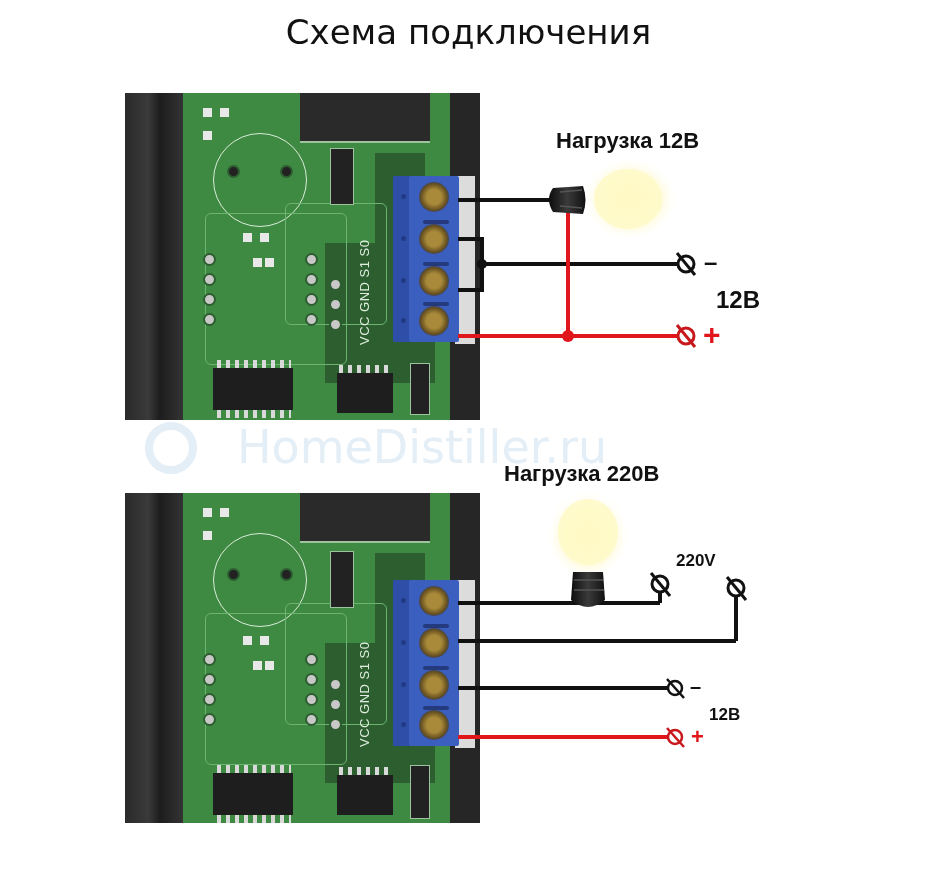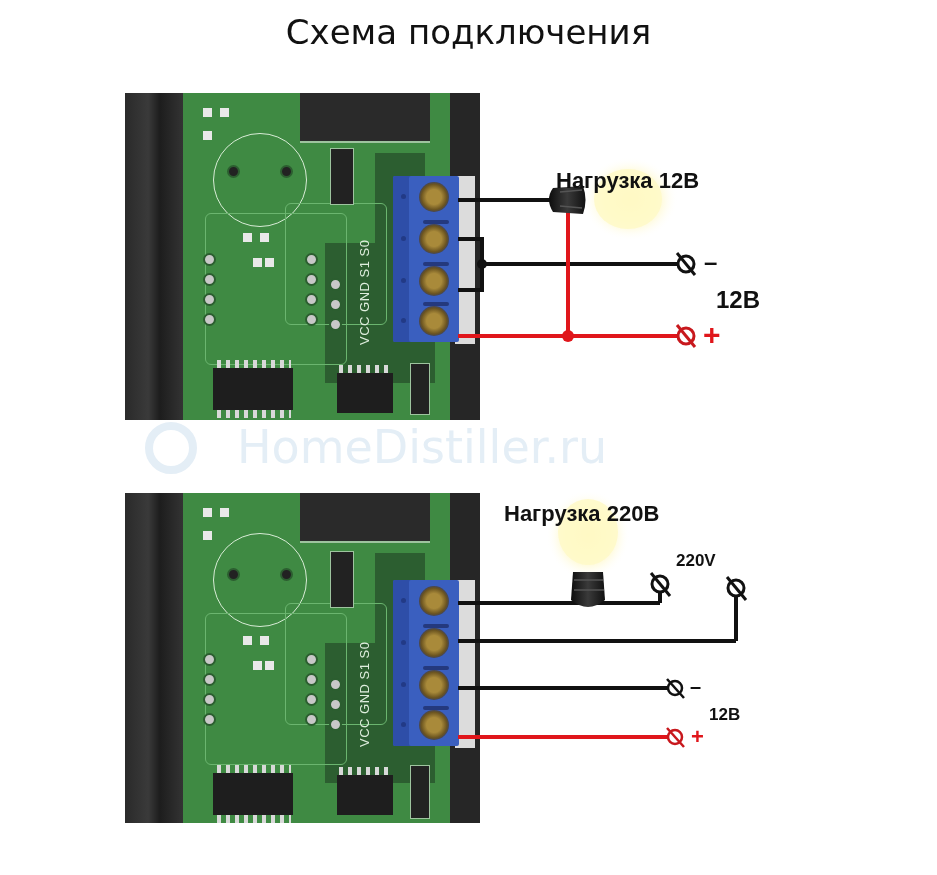--- a/index.html
+++ b/index.html
@@ -19,21 +19,21 @@
   .board .pin-row { position:absolute; height:8px; background:repeating-linear-gradient(90deg,#d9d9d9 0 4px,transparent 4px 9px); }
   .board .hole { position:absolute; width:9px; height:9px; border-radius:50%; background:#c8c8c8; border:2px solid #2c5e30; }
   .board .pad { position:absolute; width:9px; height:9px; background:#e8e8e8; }
   .board .silk { position:absolute; color:#dfeede; font-family:"Liberation Sans", sans-serif; font-size:13px; transform:rotate(-90deg); transform-origin:left top; white-space:nowrap; letter-spacing:0.5px; }
   .board .trace { position:absolute; border:1px solid #6bb56f; border-radius:6px; }
   .terminal { position:absolute; width:66px; height:166px; background:#3a5fbf; border-radius:2px; box-shadow: inset 16px 0 0 #2e4ea8; }
   .terminal .screw { position:absolute; left:26px; width:30px; height:30px; border-radius:50%; background:radial-gradient(circle,#a98a3a 0 35%,#6b5420 60%,#2b3c78 78%); }
   .terminal .slot { position:absolute; left:30px; width:26px; height:4px; background:#24397e; border-radius:2px; }
   .terminal .dot { position:absolute; left:8px; width:5px; height:5px; border-radius:50%; background:#223a86; }
   .terminal-shade { position:absolute; width:20px; background:#dcdcdc; }
-  .load-label { position:absolute; font-family:"Liberation Sans", sans-serif; font-weight:bold; font-size:22px; color:#111;margin-top:40px; }
+  .load-label { position:absolute; font-family:"Liberation Sans", sans-serif; font-weight:bold; font-size:22px; color:#111; }
   .volt-label { position:absolute; font-family:"Liberation Sans", sans-serif; font-weight:bold; color:#111; }
   .pol { position:absolute; font-family:"Liberation Sans", sans-serif; font-weight:bold; }
   svg.wires { position:absolute; left:0; top:0; width:937px; height:875px; pointer-events:none; }
 </style>
 </head>
 <body>
 
 <div class="title">Схема подключения</div>
 
 <div class="watermark">

